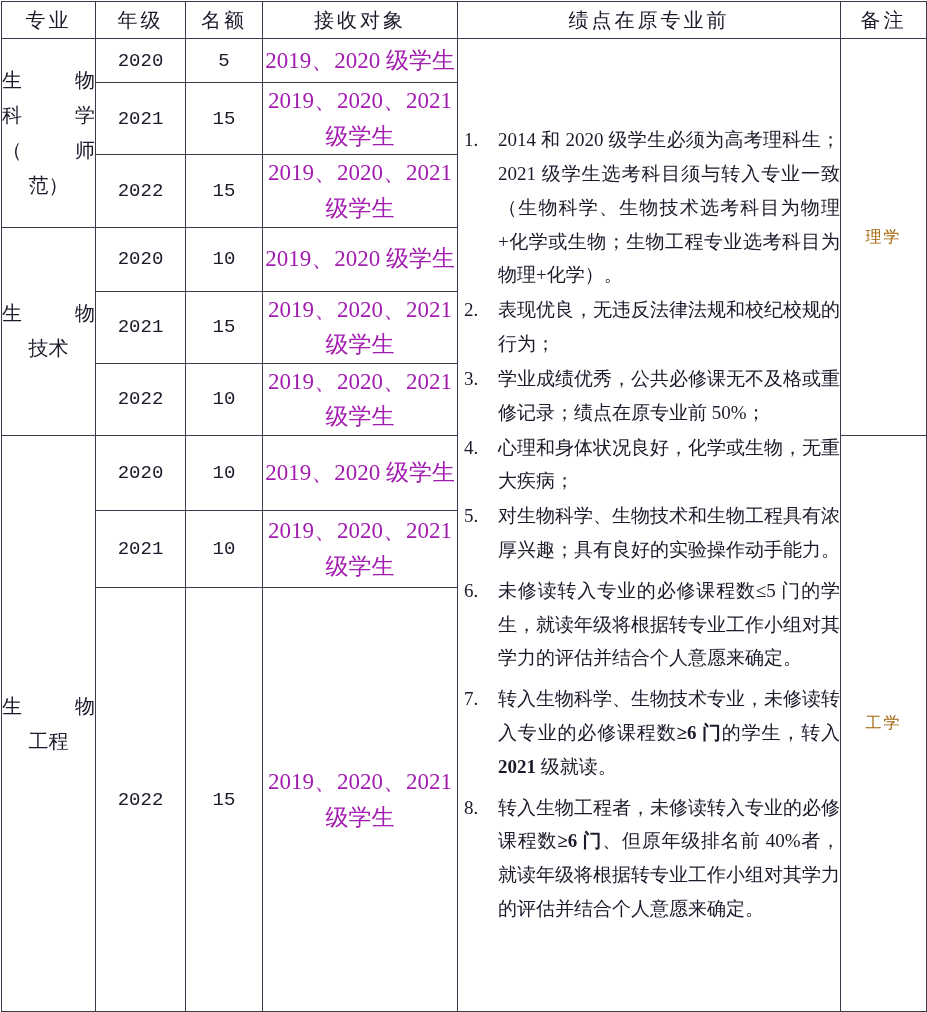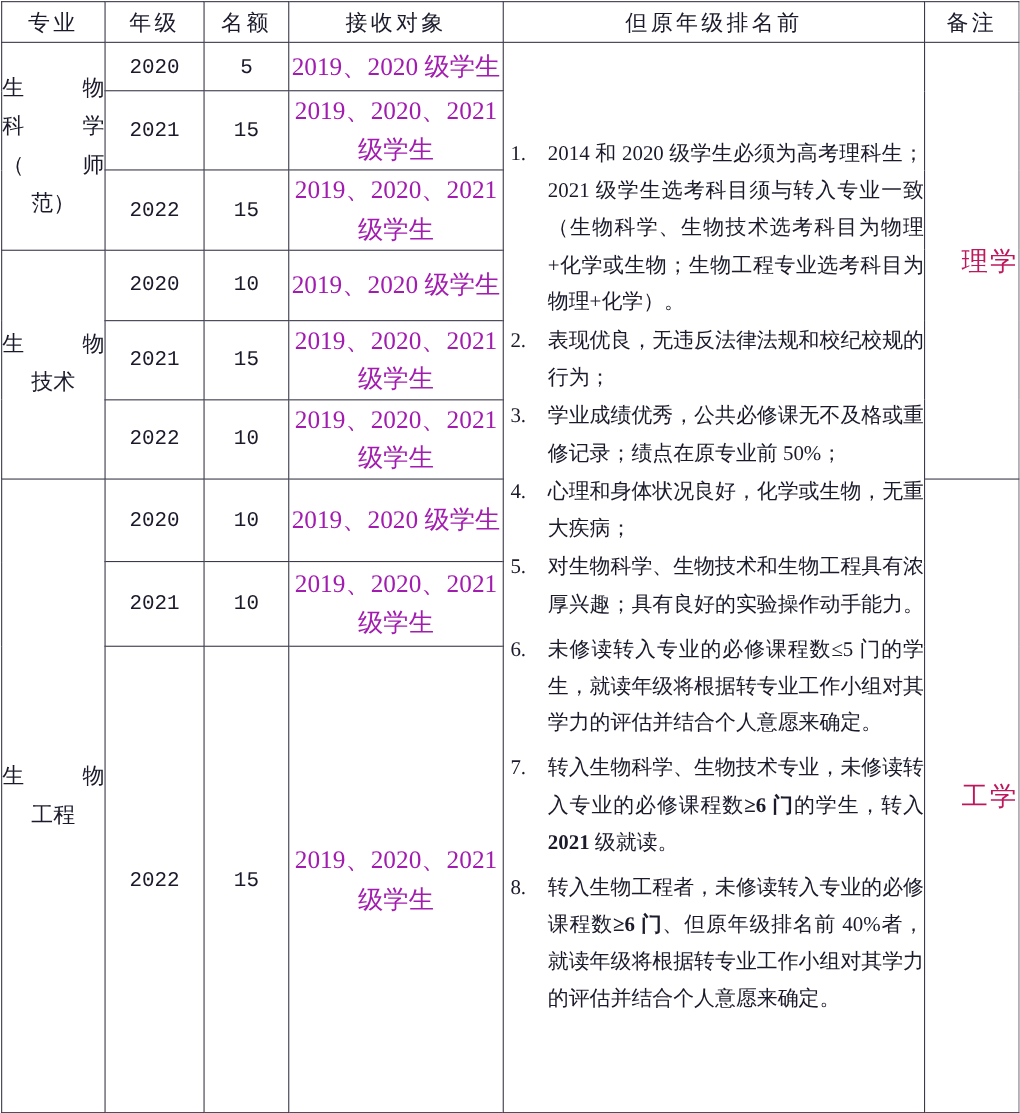--- a/index.html
+++ b/index.html
@@ -82,23 +82,23 @@
   .target-cell {
     font-size: 23px;
     color: #a21caf;
     padding: 4px 7px 4px 9px;
     line-height: 1.55;
     text-align: center;
   }
 
   
   .remark-cell {
-    text-align: right;
-    font-size: 24px;
-    color: #be185d;
+    text-align: center;
+    font-size: 16px;
+    color: #a16207;
     letter-spacing: 2px;
     vertical-align: middle;
   }
 
   
   .req-cell {
     padding: 6px 10px 6px 8px;
     vertical-align: top;
   }
   ol.req-list {
@@ -143,21 +143,21 @@
         <col class="c-req">
         <col class="c-remark">
     </colgroup>
 
     <thead>
       <tr>
         <th class="hdr-cell">专业</th>
         <th class="hdr-cell">年级</th>
         <th class="hdr-cell">名额</th>
         <th class="hdr-cell">接收对象</th>
-        <th class="hdr-cell">但原年级排名前</th>
+        <th class="hdr-cell">绩点在原专业前</th>
         <th class="hdr-cell">备注</th>
       </tr>
     </thead>
 
     <tbody>
 
       <tr style="height:44px;">
         <td class="major-cell" rowspan="3">
           <div class="mj-line">
               <span>生</span>

